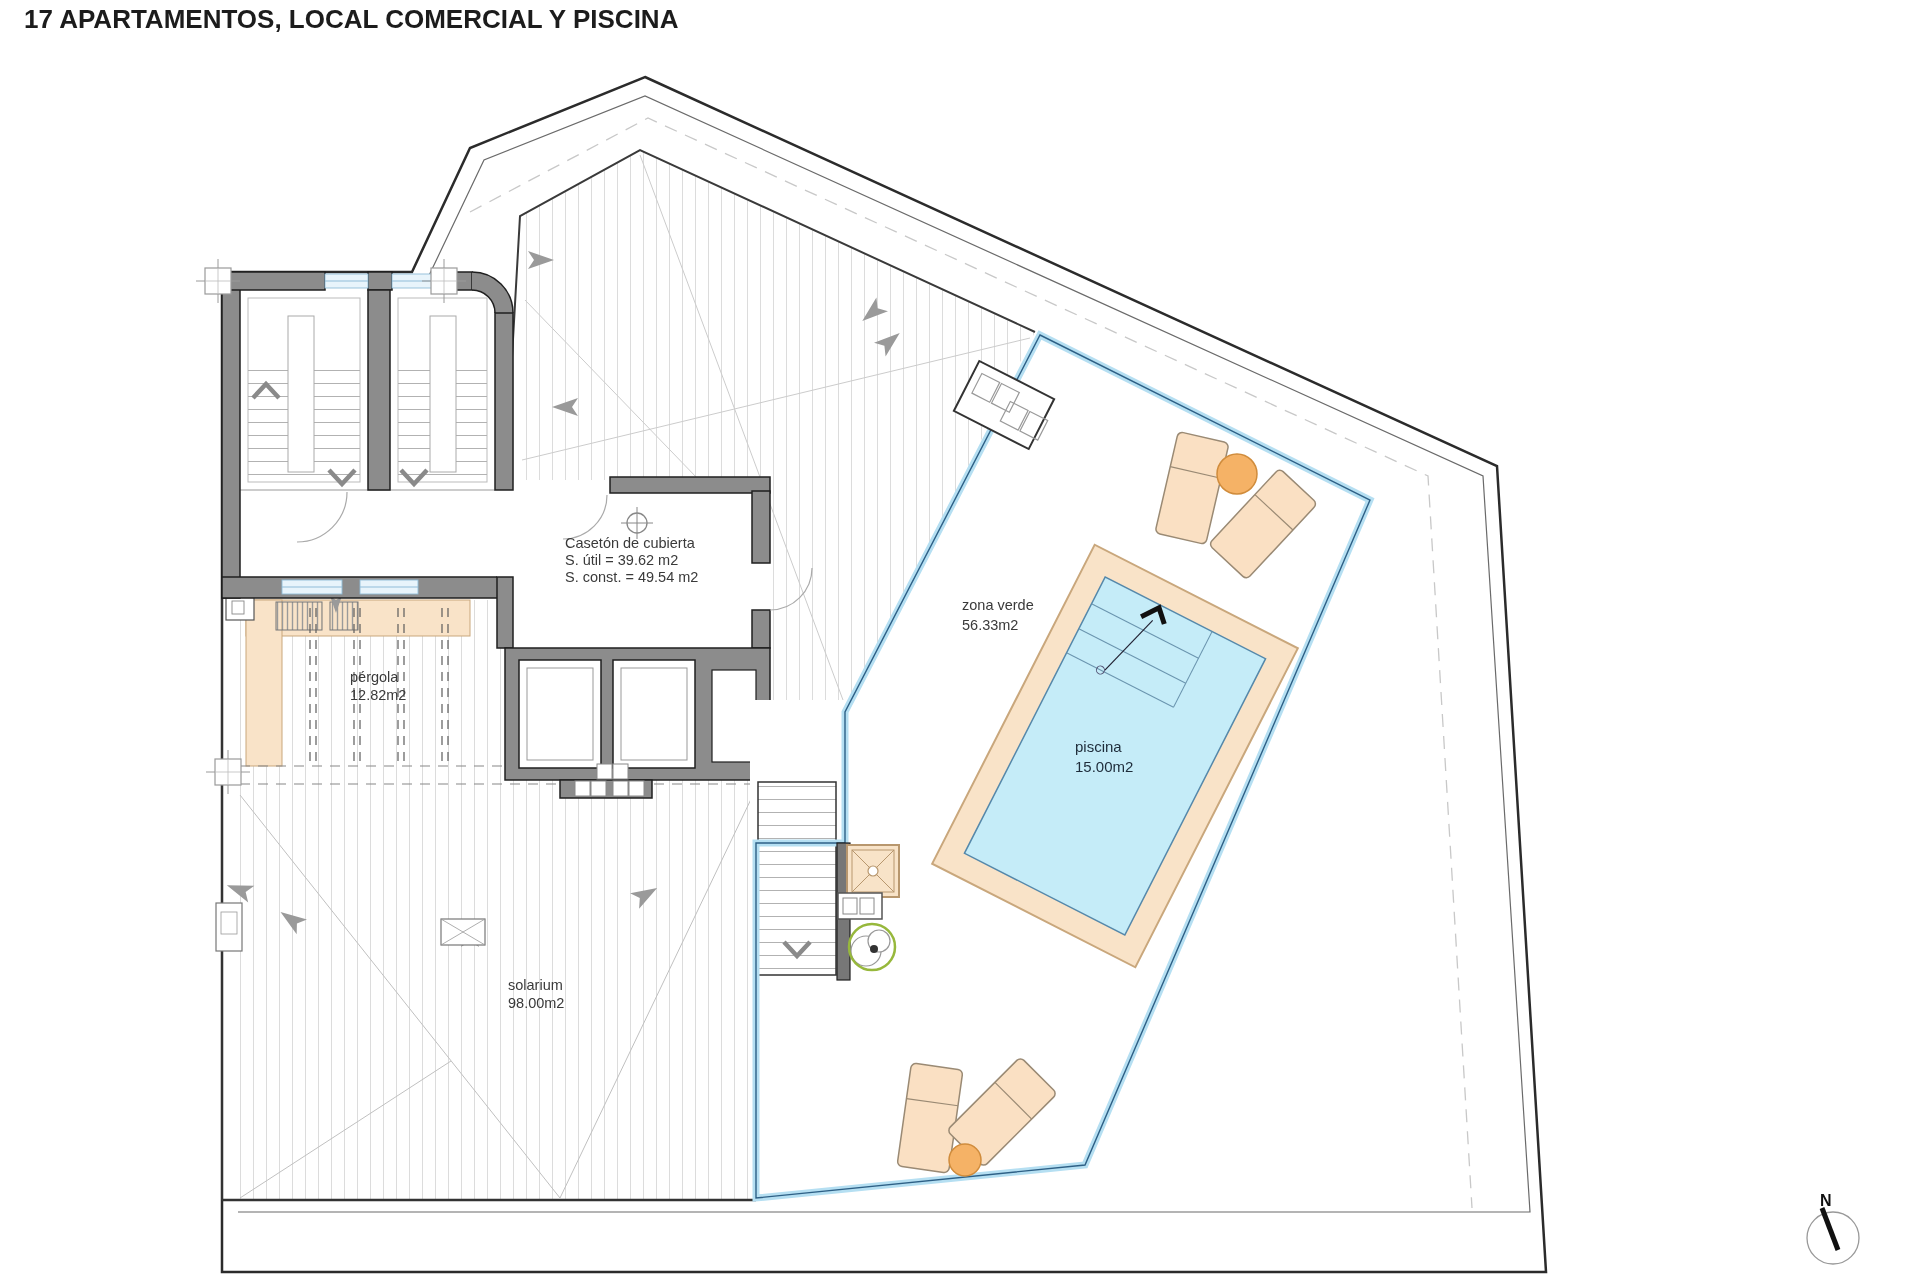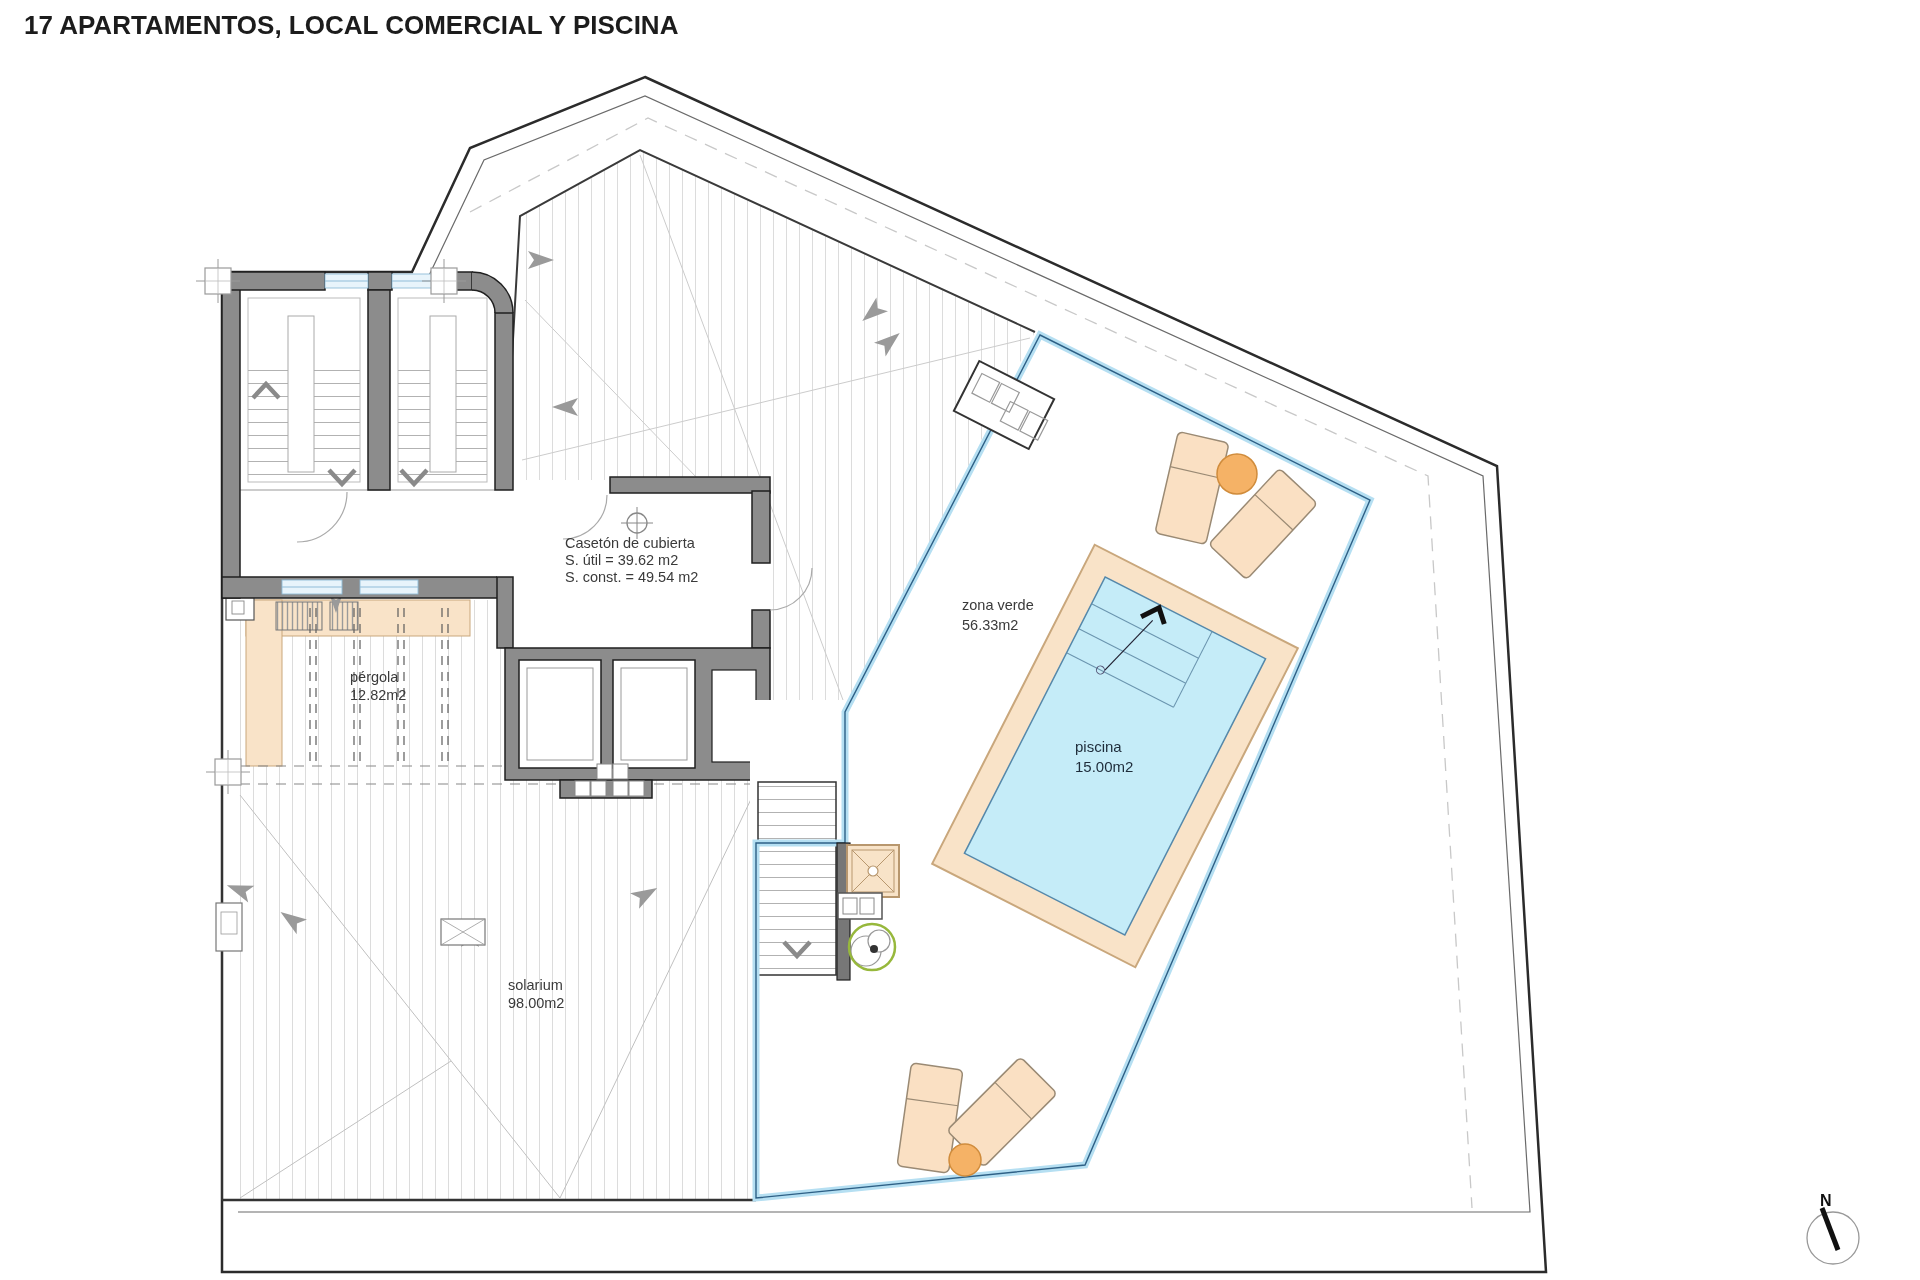--- a/index.html
+++ b/index.html
@@ -1,18 +1,18 @@
 <!DOCTYPE html>
 <html><head>
 <meta charset="utf-8">
 <style>
   html,body{margin:0;padding:0;background:#ffffff;}
   .stage{position:relative;width:1920px;height:1280px;background:#fff;overflow:hidden;
          font-family:"Liberation Sans",sans-serif;}
-  .plan-title{position:absolute;left:24px;top:10px;font-size:26px;font-weight:bold;
+  .plan-title{position:absolute;left:24px;top:4px;font-size:26px;font-weight:bold;
               color:#1c1c1c;letter-spacing:0px;}
   svg{position:absolute;left:0;top:0;}
   text{font-family:"Liberation Sans",sans-serif;fill:#3a3a3a;}
   .lbl{font-size:14.5px;}
   .lbl-dark{font-size:15px;fill:#1e2c3a;}
   .north-n{font-size:16px;font-weight:bold;fill:#111;}
 </style>
 </head>
 <body>
 

